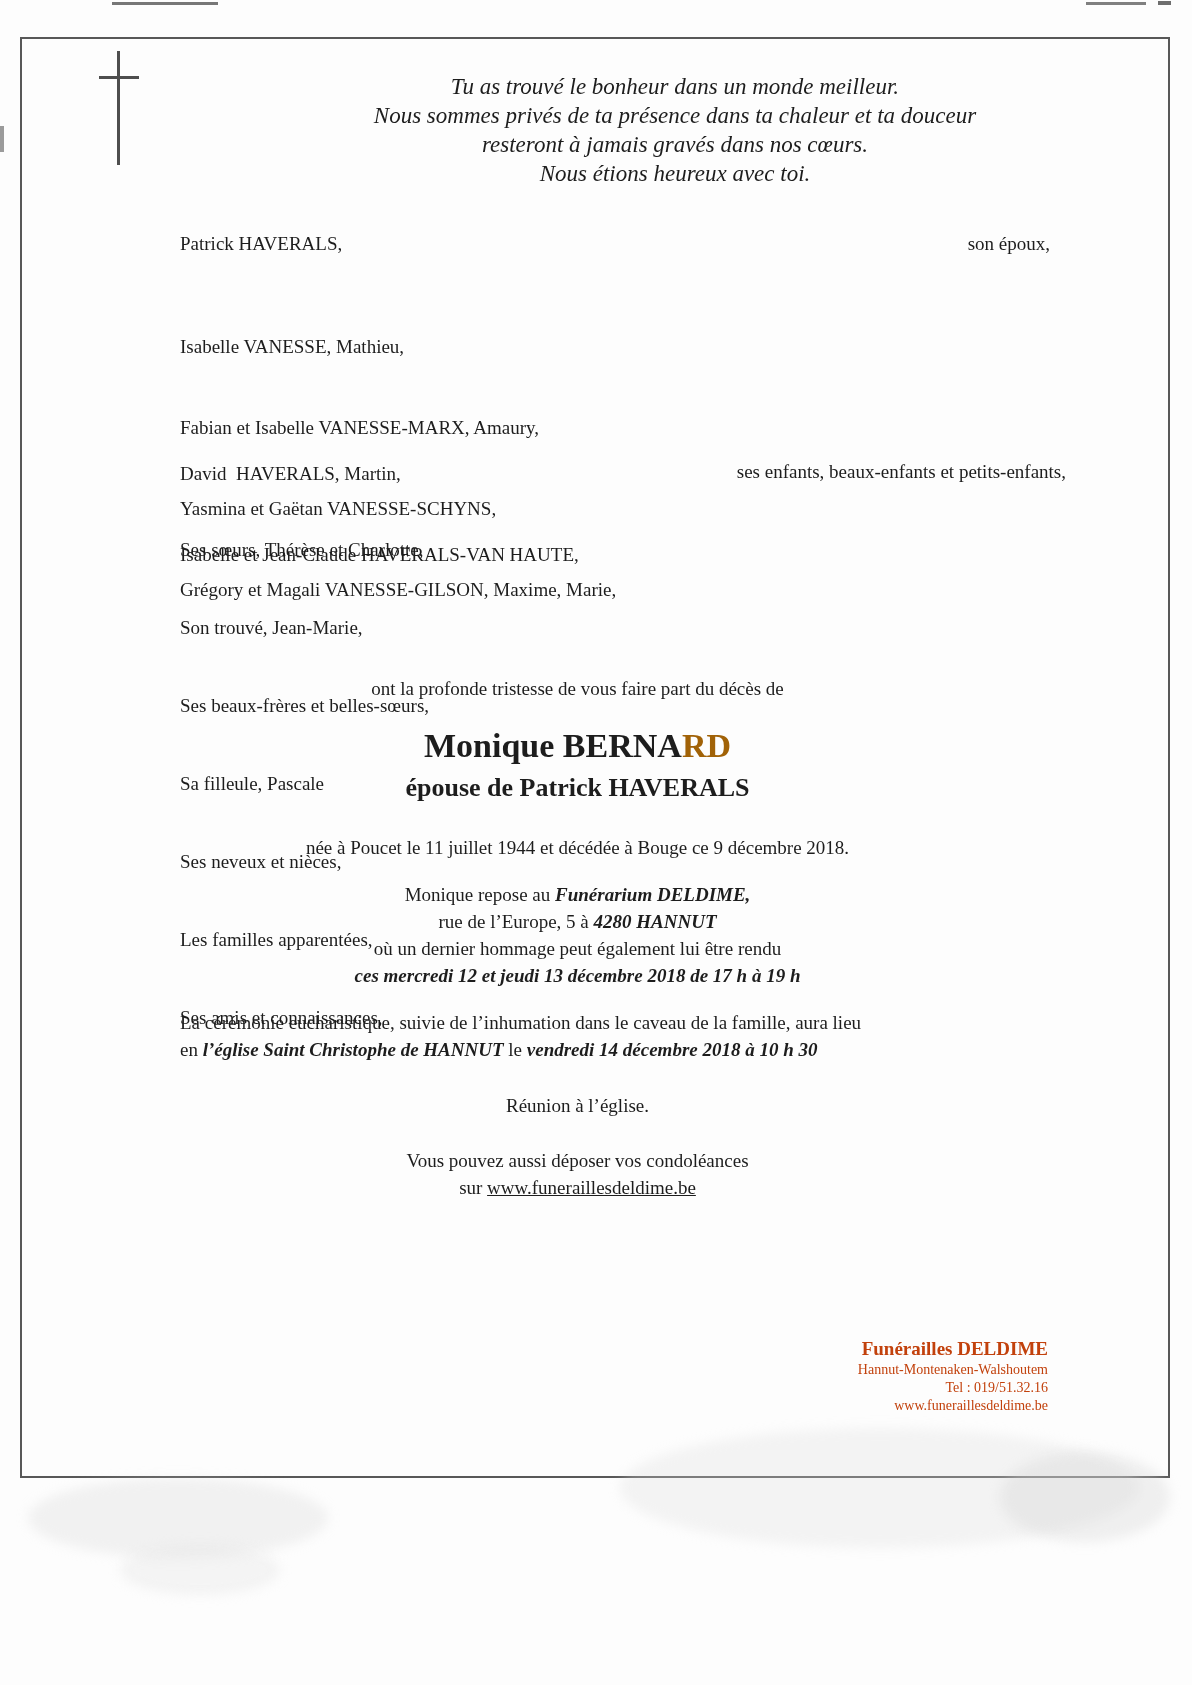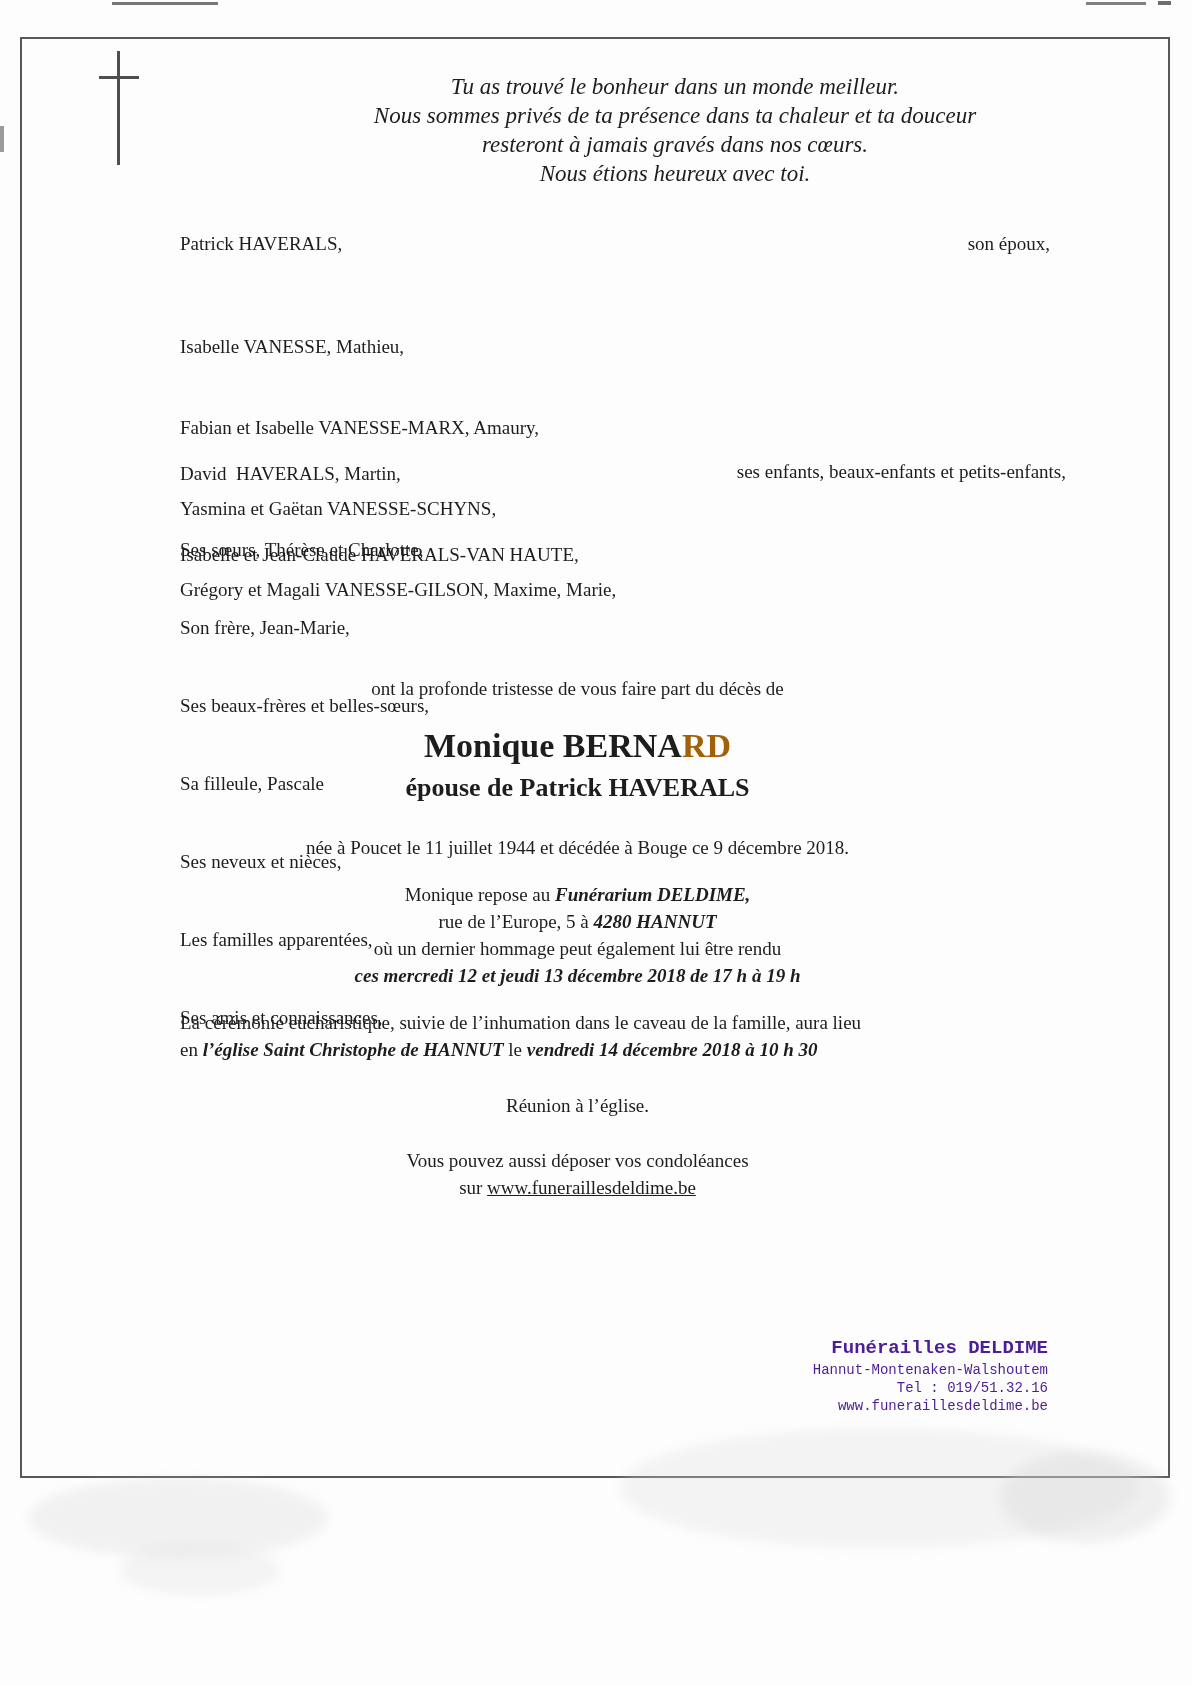--- a/index.html
+++ b/index.html
@@ -56,21 +56,21 @@
   .subtitle { top:772px; font-weight:bold; font-size:26px; line-height:31px; }
   .dates    { top:834px; }
   .repose   { top:881px; }
   .bi       { font-weight:bold; font-style:italic; }
   .ceremony { top:1009px; left:180px; width:890px; white-space:normal; }
   .meeting  { top:1092px; }
   .condol   { top:1147px; }
   .link     { text-decoration:underline; }
   .footer {
     position:absolute; top:1337px; right:144px; text-align:right;
-    font-size:14px; line-height:18px; color:#4c1d95;font-family:Liberation Mono, monospace;
+    font-size:14px; line-height:18px; color:#c2410c;
   }
   .footer .company { font-size:19px; line-height:23px; font-weight:bold; margin-bottom:1px; }
 </style>
 </head>
 <body>
 
 <div class="page">
 
   <div class="card-border"></div>
   <div class="edge-seg seg-a"></div>
@@ -108,21 +108,21 @@
 
   <div class="txt group2">
     <div>David  HAVERALS, Martin,</div>
     <div>Isabelle et Jean-Claude HAVERALS-VAN HAUTE,</div>
   </div>
 
   <div class="txt rel-right">ses enfants, beaux-enfants et petits-enfants,</div>
 
   <div class="txt relatives">
     <div>Ses sœurs, Thérèse et Charlotte,</div>
-    <div>Son frère, Jean-Marie,</div>
+    <div>Son trouvé, Jean-Marie,</div>
     <div>Ses beaux-frères et belles-sœurs,</div>
     <div>Sa filleule, Pascale</div>
     <div>Ses neveux et nièces,</div>
     <div>Les familles apparentées,</div>
     <div>Ses amis et connaissances,</div>
   </div>
 
   <div class="txt centered intro">ont la profonde tristesse de vous faire part du décès de</div>
 
   <div class="txt centered title-line">

